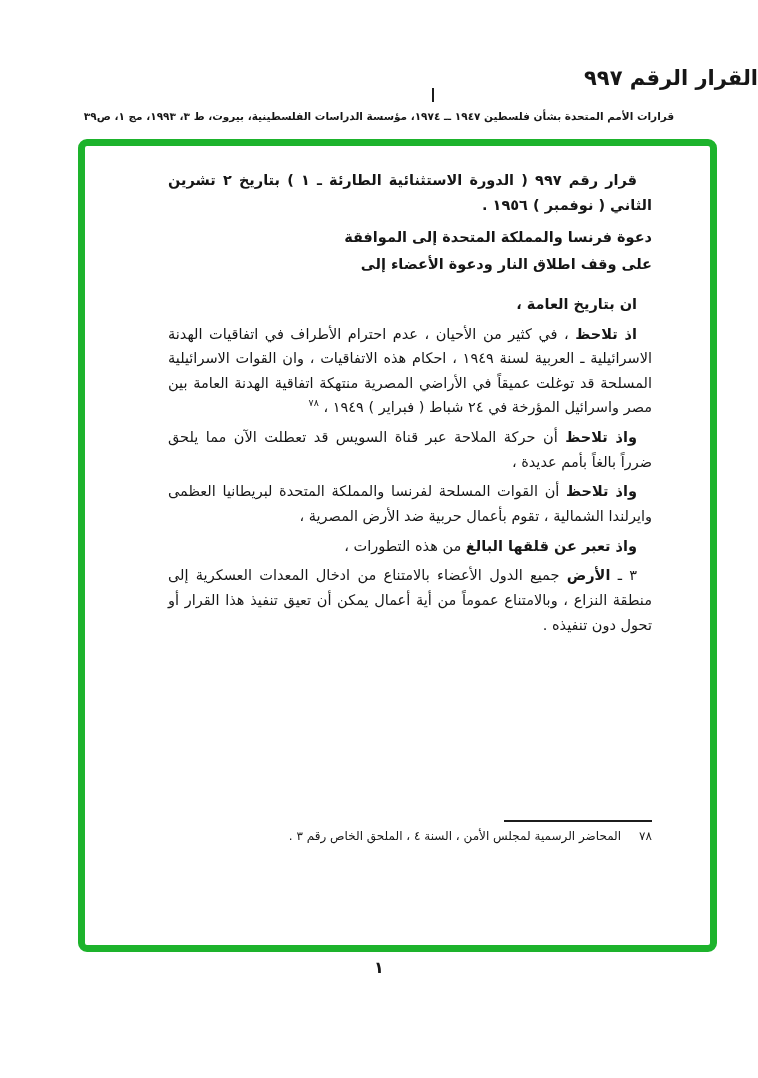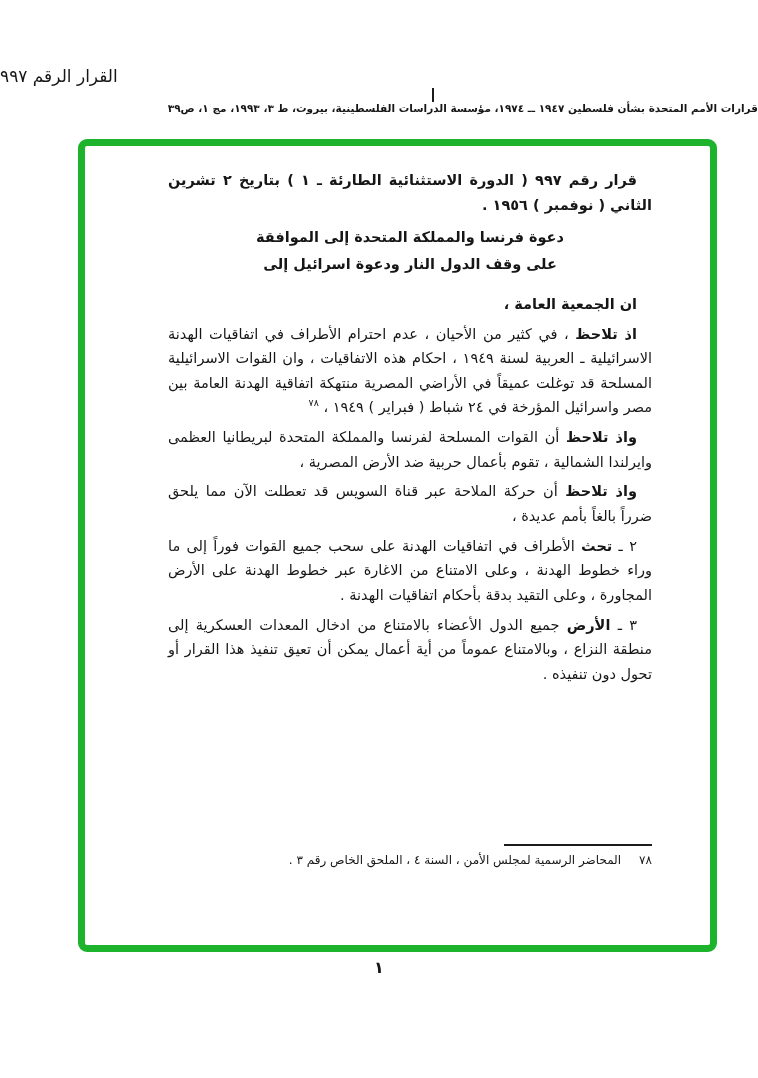--- a/index.html
+++ b/index.html
@@ -4,53 +4,53 @@
 <style>
   html,body{margin:0;padding:0;}
   body{
     width:758px;height:1078px;background:#ffffff;
     font-family:"DejaVu Sans", sans-serif;color:#161616;
     position:relative;overflow:hidden;
   }
   .page{position:absolute;inset:0;}
   .header-title{
     position:absolute;top:66px;left:0;width:100%;
-    text-align:left;font-weight:normal;font-size:17px;
+    text-align:right;font-weight:bold;font-size:21px;
     direction:rtl;letter-spacing:0.5px;
   }
   .artifact-tick{
     position:absolute;left:432px;top:88px;width:2px;height:14px;background:#1b1b1b;
   }
   .header-source{
-    position:absolute;top:102px;left:0;width:100%;
-    font-weight:bold;font-size:10.5px;
+    position:absolute;top:110px;left:0;width:100%;
+    text-align:center;font-weight:bold;font-size:10.5px;
     direction:rtl;white-space:nowrap;
   }
   .doc-frame{
     position:absolute;left:78px;top:139px;
     width:625px;height:799px;
     border:7px solid #1db32c;border-radius:9px;
     background:#ffffff;
   }
   .doc-content{
     position:absolute;top:22px;right:58px;width:484px;
     direction:rtl;text-align:justify;
     font-size:14.5px;line-height:1.7;
   }
   .doc-content p{margin:0 0 5px 0;text-indent:15px;}
   .doc-content p.intro{font-weight:bold;margin-bottom:7px;}
   .doc-content p.centered{
-    text-align:center;text-indent:0;font-weight:bold;
+    text-align:right;text-indent:0;font-weight:bold;
     margin:4px 0 14px 0;line-height:1.85;
   }
   .doc-content p.opening{margin-top:12px;margin-bottom:5px;}
   .b{font-weight:bold;}
   sup{font-size:9.5px;line-height:0;}
   .footnote{
-    position:absolute;top:698px;right:58px;width:484px;direction:rtl;
+    position:absolute;top:674px;right:58px;width:484px;direction:rtl;
   }
   .footnote-rule{width:148px;height:0;border-top:2px solid #1c1c1c;}
   .footnote-text{
     margin-top:7px;font-size:12px;text-align:right;direction:rtl;
   }
   .fn-marker{display:inline-block;margin-left:18px;}
   .page-number{
     position:absolute;top:958px;left:0;width:100%;
     text-align:center;font-size:16px;font-weight:bold;direction:rtl;
   }
@@ -63,26 +63,26 @@
   <div class="header-title">القرار الرقم ٩٩٧</div>
 
   <div class="artifact-tick"></div>
 
   <div class="header-source">قرارات الأمم المتحدة بشأن فلسطين ١٩٤٧ ــ ١٩٧٤، مؤسسة الدراسات الفلسطينية، بيروت، ط ٣، ١٩٩٣، مج ١، ص٣٩</div>
 
   <div class="doc-frame" style="border-color: rgb(29, 179, 44);">
 
     <div class="doc-content">
         <p class="intro"><span class="b">قرار رقم ٩٩٧ ( الدورة الاستثنائية الطارئة ـ ١ ) بتاريخ ٢ تشرين الثاني ( نوفمبر ) ١٩٥٦ .</span></p>
-        <p class="centered"><span>دعوة فرنسا والمملكة المتحدة إلى الموافقة</span><br><span>على وقف الدول النار ودعوة اسرائيل إلى</span><br></p>
-        <p class="opening"><span class="b">ان الجمعية العامة ،</span></p>
+        <p class="centered"><span>دعوة فرنسا والمملكة المتحدة إلى الموافقة</span><br><span>على وقف اطلاق النار ودعوة الأعضاء إلى</span><br></p>
+        <p class="opening"><span class="b">ان بتاريخ العامة ،</span></p>
         <p class="body"><span class="b">اذ تلاحظ</span><span> ، في كثير من الأحيان ، عدم احترام الأطراف في اتفاقيات الهدنة الاسرائيلية ـ العربية لسنة ١٩٤٩ ، احكام هذه الاتفاقيات ، وان القوات الاسرائيلية المسلحة قد توغلت عميقاً في الأراضي المصرية منتهكة اتفاقية الهدنة العامة بين مصر واسرائيل المؤرخة في ٢٤ شباط ( فبراير ) ١٩٤٩ ، </span><sup>٧٨</sup></p>
+        <p class="body"><span class="b">واذ تلاحظ</span><span> أن حركة الملاحة عبر قناة السويس قد تعطلت الآن مما يلحق ضرراً بالغاً بأمم عديدة ،</span></p>
         <p class="body"><span class="b">واذ تلاحظ</span><span> أن القوات المسلحة  لفرنسا والمملكة المتحدة لبريطانيا العظمى وايرلندا الشمالية ، تقوم بأعمال حربية ضد الأرض المصرية ،</span></p>
-        <p class="body"><span class="b">واذ تلاحظ</span><span> أن حركة الملاحة عبر قناة السويس قد تعطلت الآن مما يلحق ضرراً بالغاً بأمم عديدة ،</span></p>
-        <p class="numbered"><span>٢ ـ </span><span class="b">تحث</span><span> الأطراف في اتفاقيات الهدنة على سحب جميع القوات فوراً إلى ما وراء خطوط الهدنة ، وعلى الامتناع من الاغارة عبر خطوط الهدنة على الأرض المجاورة ، وعلى التقيد بدقة بأحكام اتفاقيات الهدنة .</span></p>
+        <p class="body"><span class="b">واذ تعبر عن قلقها البالغ</span><span> من هذه التطورات ،</span></p>
         <p class="numbered"><span>٣ ـ </span><span class="b">الأرض</span><span> جميع الدول الأعضاء بالامتناع من ادخال المعدات العسكرية إلى منطقة النزاع ، وبالامتناع عموماً من أية أعمال يمكن أن تعيق تنفيذ هذا القرار أو تحول دون تنفيذه .</span></p>
       </div>
 
     <div class="footnote">
       <div class="footnote-rule"></div>
       <div class="footnote-text">
         <span class="fn-marker">٧٨</span><span>المحاضر الرسمية لمجلس الأمن ، السنة ٤ ، الملحق الخاص رقم ٣ .</span>
       </div>
     </div>
 

